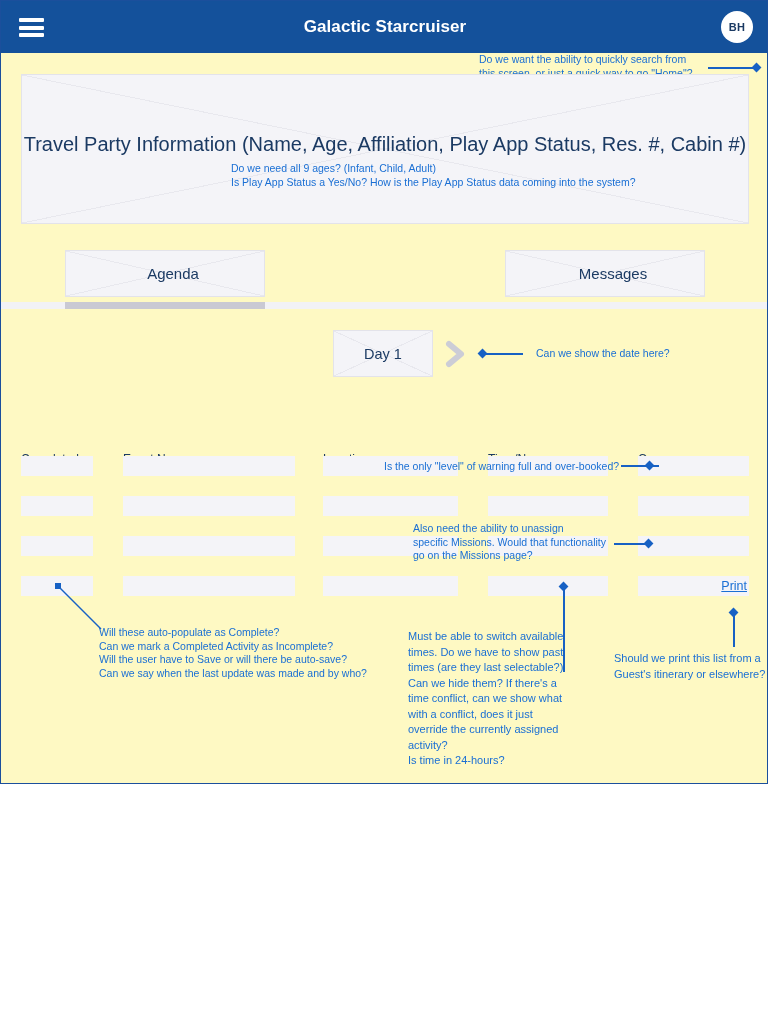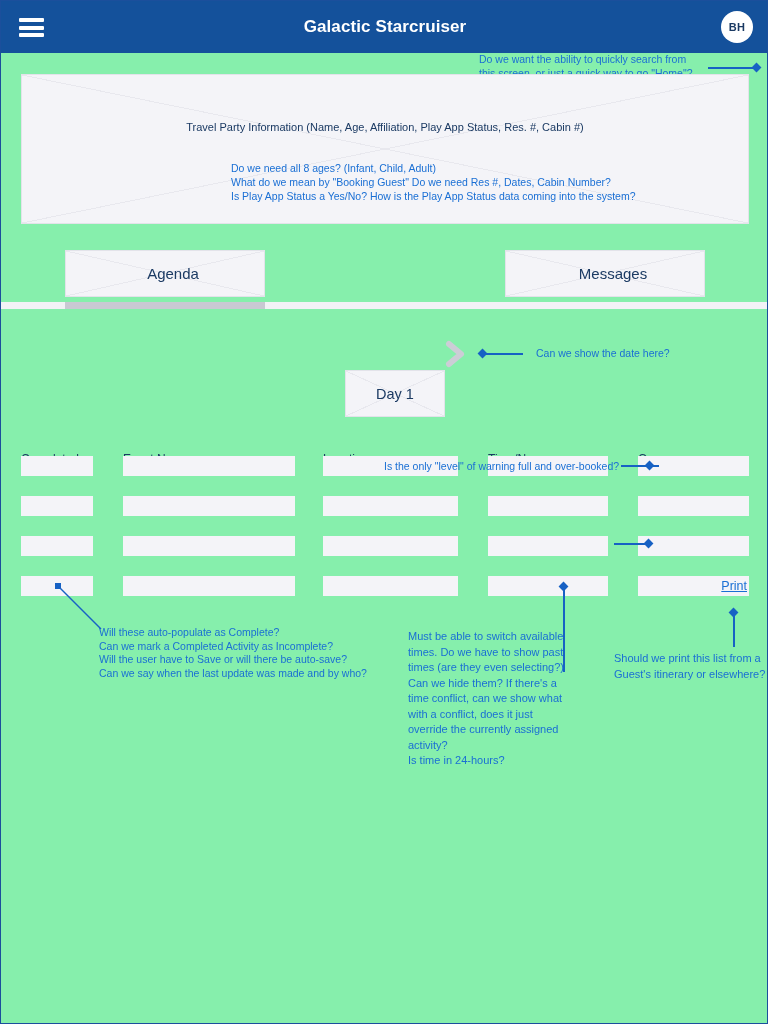--- a/index.html
+++ b/index.html
@@ -4,22 +4,22 @@
 <style>
   * { box-sizing: border-box; margin: 0; padding: 0; }
   html, body {
     width: 768px; height: 1024px;
     background: #ffffff;
     font-family: "Liberation Sans", sans-serif;
     overflow: hidden;
   }
   .page {
     position: relative;
-    width: 768px; height: 1024px;
-    background: #86efac;
+    width: 768px; height: 784px;
+    background: #fef9c3;
     border: 1px solid #1b4f9c;
     overflow: hidden;
   }
 
   
   .header {
     position: absolute; left: 0; top: 0;
     width: 768px; height: 52px;
     background: #14519b;
     display: flex; align-items: center;
@@ -59,23 +59,23 @@
   .wf-box .x1, .wf-box .x2 {
     position: absolute; left: 0; top: 0; width: 100%; height: 100%;
     pointer-events: none;
   }
   .wf-box .x1 { background: linear-gradient(to top right, transparent calc(50% - .5px), #e8e8ee calc(50% - .5px), #e8e8ee calc(50% + .5px), transparent calc(50% + .5px)); }
   .wf-box .x2 { background: linear-gradient(to bottom right, transparent calc(50% - .5px), #e8e8ee calc(50% - .5px), #e8e8ee calc(50% + .5px), transparent calc(50% + .5px)); }
 
   
   #travel-party-box { left: 20px; top: 73px; width: 728px; height: 150px; }
   .tp-title {
-    position: absolute; left: 20px; top: 120px; width: 728px;
+    position: absolute; left: 20px; top: 132px; width: 728px;
     text-align: center;
-    font-size: 11px; color: #1b3a63;
+    font-size: 20px; color: #1b3a63;
   }
   .tp-questions {
     position: absolute; left: 230px; top: 160px; width: 500px;
     color: #1a6fd4; font-size: 10.5px; line-height: 14px;
   }
   .tp-questions div { white-space: nowrap; }
 
   
   #tab-agenda   { left: 64px;  top: 249px; width: 200px; height: 47px; }
   #tab-missions { left: 284px; top: 249px; width: 200px; height: 47px; }
@@ -88,21 +88,21 @@
   .tab-divider {
     position: absolute; left: 0; top: 301px;
     width: 768px; height: 7px; background: #f2f2f6;
   }
   .tab-active-indicator {
     position: absolute; left: 64px; top: 301px;
     width: 200px; height: 7px; background: #c9c9d3;
   }
 
   
-  #day-box { left: 344px; top: 329px; width: 100px; height: 47px; margin-top: 40px; }
+  #day-box { left: 332px; top: 329px; width: 100px; height: 47px; }
   .day-label {
     position: absolute; left: 0; top: 0; width: 100%; height: 100%;
     display: flex; align-items: center; justify-content: center;
     font-size: 14.5px; color: #1b3a63; z-index: 2;
   }
   .day-chevron {
     position: absolute; left: 444px; top: 339px;
     width: 22px; height: 28px;
   }
 
@@ -177,22 +177,21 @@
   </div>
   <div class="leader leader-h" style="left:707px; top:66px; width:48px;"></div>
   <div class="dot" style="left:752px; top:63px;"></div>
 
   <div class="wf-box" id="travel-party-box">
     <div class="x1"></div>
     <div class="x2"></div>
   </div>
   <div class="tp-title">Travel Party Information (Name, Age, Affiliation, Play App Status, Res. #, Cabin #)</div>
   <div class="tp-questions">
-    <div>Do we need all 8 ages? (Infant, Child, Adult)</div>
-    <div>What do we mean by "Booking Guest" Do we need Res #, Dates, Cabin Number?</div>
+    <div>Do we need all 9 ages? (Infant, Child, Adult)</div>
     <div>Is Play App Status a Yes/No? How is the Play App Status data coming into the system?</div>
   </div>
 
   <div class="wf-box" id="tab-agenda">
     <div class="x1"></div>
     <div class="x2"></div>
     <div class="tab-label">Agenda</div>
   </div>
   <div class="wf-box" id="tab-messages">
     <div class="x1"></div>
@@ -243,40 +242,45 @@
   <div class="cell" style="left:322px; top:575px; width:135px;"></div>
   <div class="cell" style="left:487px; top:575px; width:120px;"></div>
   <div class="cell" style="left:637px; top:575px; width:111px;"></div>
 
   <div class="print-link">Print</div>
 
   <div class="anno" style="left:383px; top:459px; width:260px;">Is the only "level" of warning full and over-booked?</div>
   <div class="leader leader-h" style="left:620px; top:464px; width:38px;"></div>
   <div class="dot" style="left:645px; top:461px;"></div>
 
+  <div class="anno" style="left:412px; top:521px; width:210px;">
+    <div>Also need the ability to unassign</div>
+    <div>specific Missions. Would that functionality</div>
+    <div>go on the Missions page?</div>
+  </div>
   <div class="leader leader-h" style="left:613px; top:542px; width:38px;"></div>
   <div class="dot" style="left:644px; top:539px;"></div>
 
   <div class="sq" style="left:54px; top:582px;"></div>
   <svg class="diag-line" style="left:50px; top:580px; width:60px; height:50px;" viewBox="0 0 60 50">
     <line x1="6" y1="4" x2="50" y2="48" stroke="#1761c4" stroke-width="1.4"></line>
   </svg>
   <div class="anno" style="left:98px; top:625px; width:300px;">
     <div>Will these auto-populate as Complete?</div>
     <div>Can we mark a Completed Activity as Incomplete?</div>
     <div>Will the user have to Save or will there be auto-save?</div>
     <div>Can we say when the last update was made and by who?</div>
   </div>
 
   <div class="dot" style="left:559px; top:582px;"></div>
   <div class="leader leader-v" style="left:562px; top:586px; height:85px;"></div>
   <div class="anno anno-lg" style="left:407px; top:628px; width:160px;">
     <div>Must be able to switch available</div>
     <div>times. Do we have to show past</div>
-    <div>times (are they even selecting?)</div>
+    <div>times (are they last selectable?)</div>
     <div>Can we hide them? If there's a</div>
     <div>time conflict, can we show what</div>
     <div>with a conflict, does it just</div>
     <div>override the currently assigned</div>
     <div>activity?</div>
     <div>Is time in 24-hours?</div>
   </div>
 
   <div class="dot" style="left:729px; top:608px;"></div>
   <div class="leader leader-v" style="left:732px; top:612px; height:34px;"></div>

